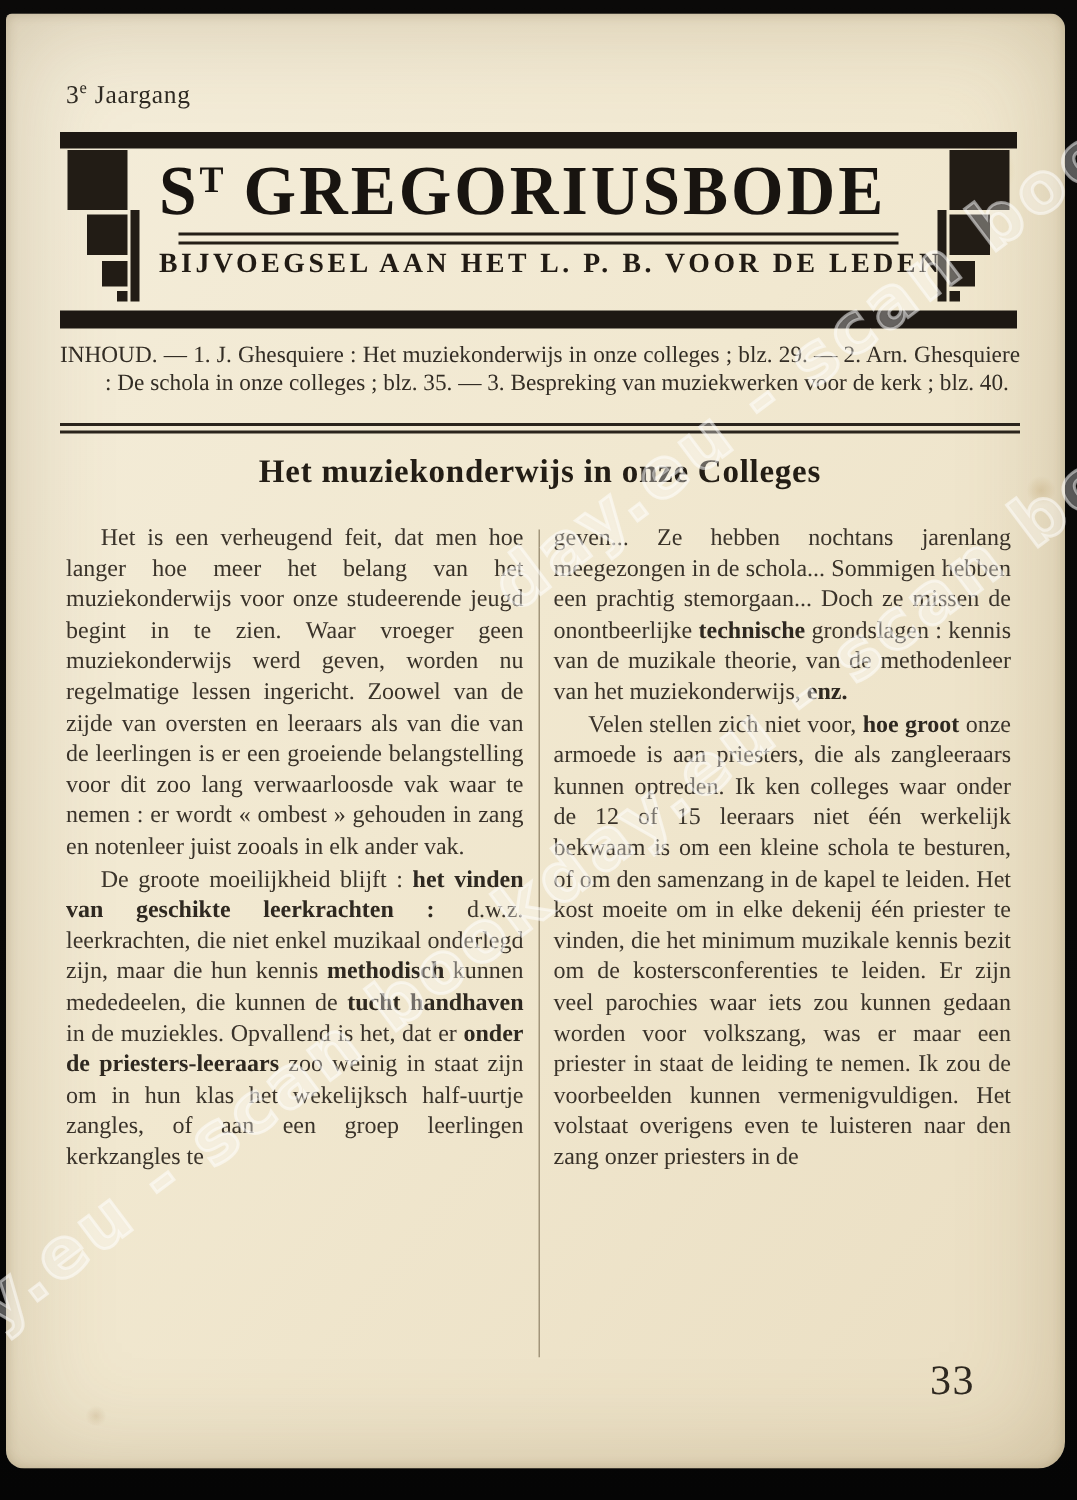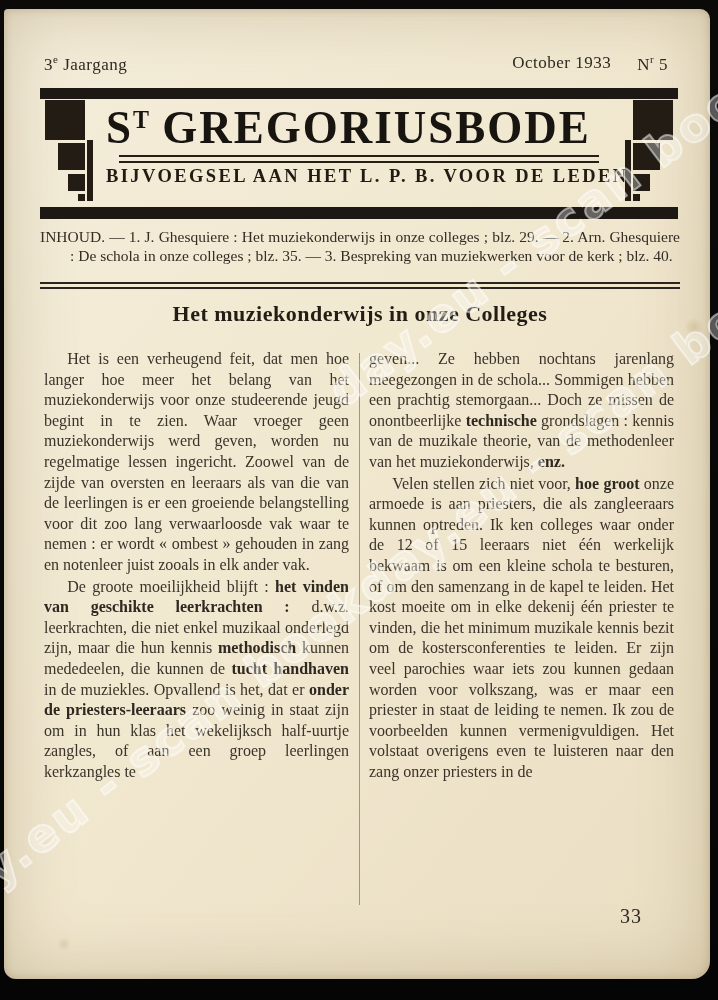--- a/index.html
+++ b/index.html
@@ -49,43 +49,39 @@
   .art-title{position:absolute;left:36px;top:292px;width:640px;text-align:center;
              font-size:22px;font-weight:bold;color:#231d15;letter-spacing:.5px;}
   .cols{position:absolute;left:40px;top:340px;width:630px;height:556px;display:flex;overflow:hidden;justify-content:center;}
   .col{width:305px;font-size:16px;line-height:20.6px;text-align:justify;color:#3a332a;}
   .col-div{width:1px;background:#a2957b;margin:4px 9px 0 10px;}
   .para{margin:0;}
   .para.indent{text-indent:1.45em;}
   .para + .para{margin-top:1px;font-family:Liberation Serif, serif;}
   .bold{font-weight:bold;color:#2e2820;}
   
-  .pageno{position:absolute;left:616px;top:896px;font-size:20px;color:#2e2820;letter-spacing:1px;}
+  .pageno{position:absolute;left:616px;top:896px;font-size:28px;color:#2e2820;letter-spacing:1px;}
   
   .wm{position:absolute;pointer-events:none;z-index:6;white-space:nowrap;
       font-family:"DejaVu Sans", sans-serif;font-size:46px;font-weight:bold;letter-spacing:3px;
       color:rgba(255,255,255,.10);
       -webkit-text-stroke:2px rgba(255,255,255,.50);
       text-shadow:0 0 2px rgba(255,255,255,.25);
       transform-origin:left center;}
   .wm1{left:330px;top:360px;transform:rotate(-37deg);}
   .wm2{left:-70px;top:880px;transform:rotate(-37deg);}
 </style>
 </head>
 <body>
 
 <div class="stage">
   <div class="paper">
 
     <div class="hdr">
       <div><span>3</span><sup>e</sup><span> Jaargang</span></div>
-      <div class="issue">
-        <span>October 1933</span>
-        <span><span>N</span><sup>r</sup>&nbsp;<span>5</span></span>
-      </div>
     </div>
 
     <div class="masthead">
       <div class="bar top"></div>
       <div class="bar bottom"></div>
 
       <div>
         <div class="orn" style="left:5px;top:12px;width:40px;height:40px;"></div>
         <div class="orn" style="left:18px;top:55px;width:27px;height:27px;"></div>
         <div class="orn" style="left:28px;top:86px;width:17px;height:17px;"></div>

